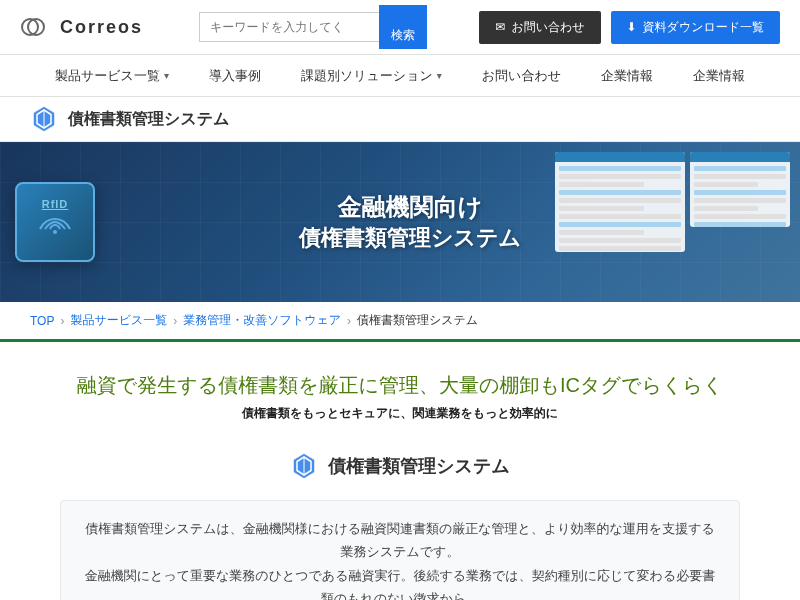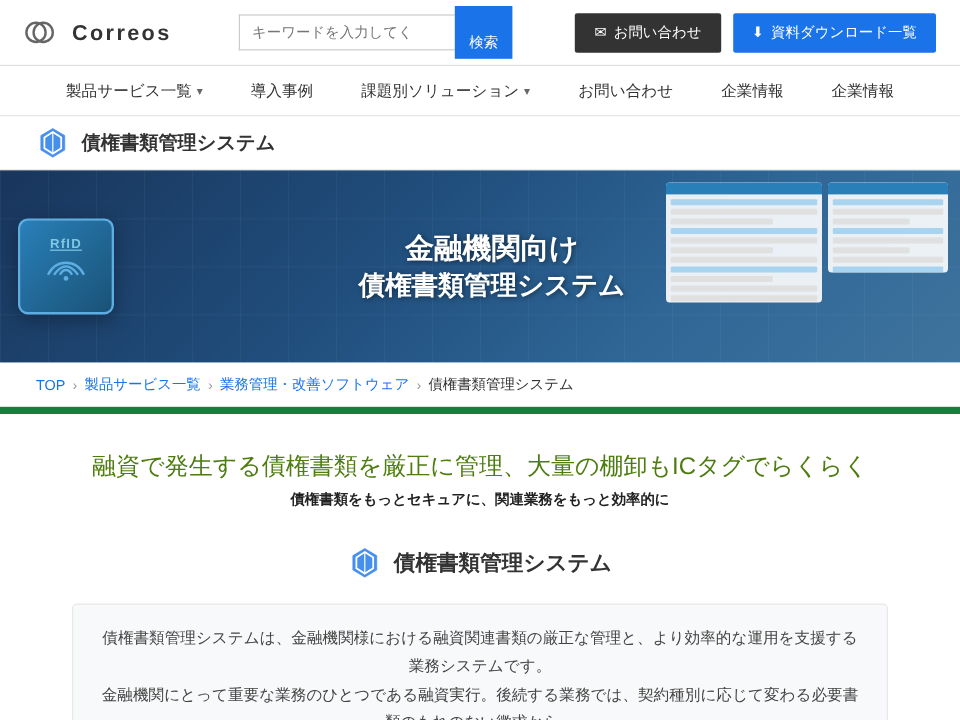--- a/index.html
+++ b/index.html
@@ -38,21 +38,21 @@
     .screenshot-box { background: rgba(255,255,255,0.9); border-radius: 3px; overflow: hidden; }
     .screenshot-box.large { width: 130px; height: 100px; }
     .screenshot-box.small { width: 100px; height: 75px; }
     .ss-header { background: #2980b9; height: 10px; width: 100%; }
     .ss-content { padding: 4px; }
     .ss-row { height: 5px; background: #e0e0e0; margin-bottom: 3px; border-radius: 1px; }
     .ss-row.blue { background: #a8d4f0; }
     .ss-row.short { width: 70%; }
 
     
-    .breadcrumb { display: flex; align-items: center; gap: 6px; padding: 10px 30px; font-size: 12px; color: #666; border-bottom: 6px solid #15803d; }
+    .breadcrumb { display: flex; align-items: center; gap: 6px; padding: 10px 30px; font-size: 12px; color: #666; border-bottom: 3px solid #15803d; }
     .breadcrumb-sep { color: #999; }
     .breadcrumb-link { color: #1a73e8; cursor: pointer; }
     .breadcrumb-current { color: #333; }
 
     
     .main { padding: 30px 60px; }
     .headline { text-align: center; margin-bottom: 30px; }
     .headline-line1 { font-size: 20px; font-weight: 400; color: #4d7c0f; margin-bottom: 6px; }
     .headline-line2 { font-size: 12px; font-weight: 700; color: #222; }
 

